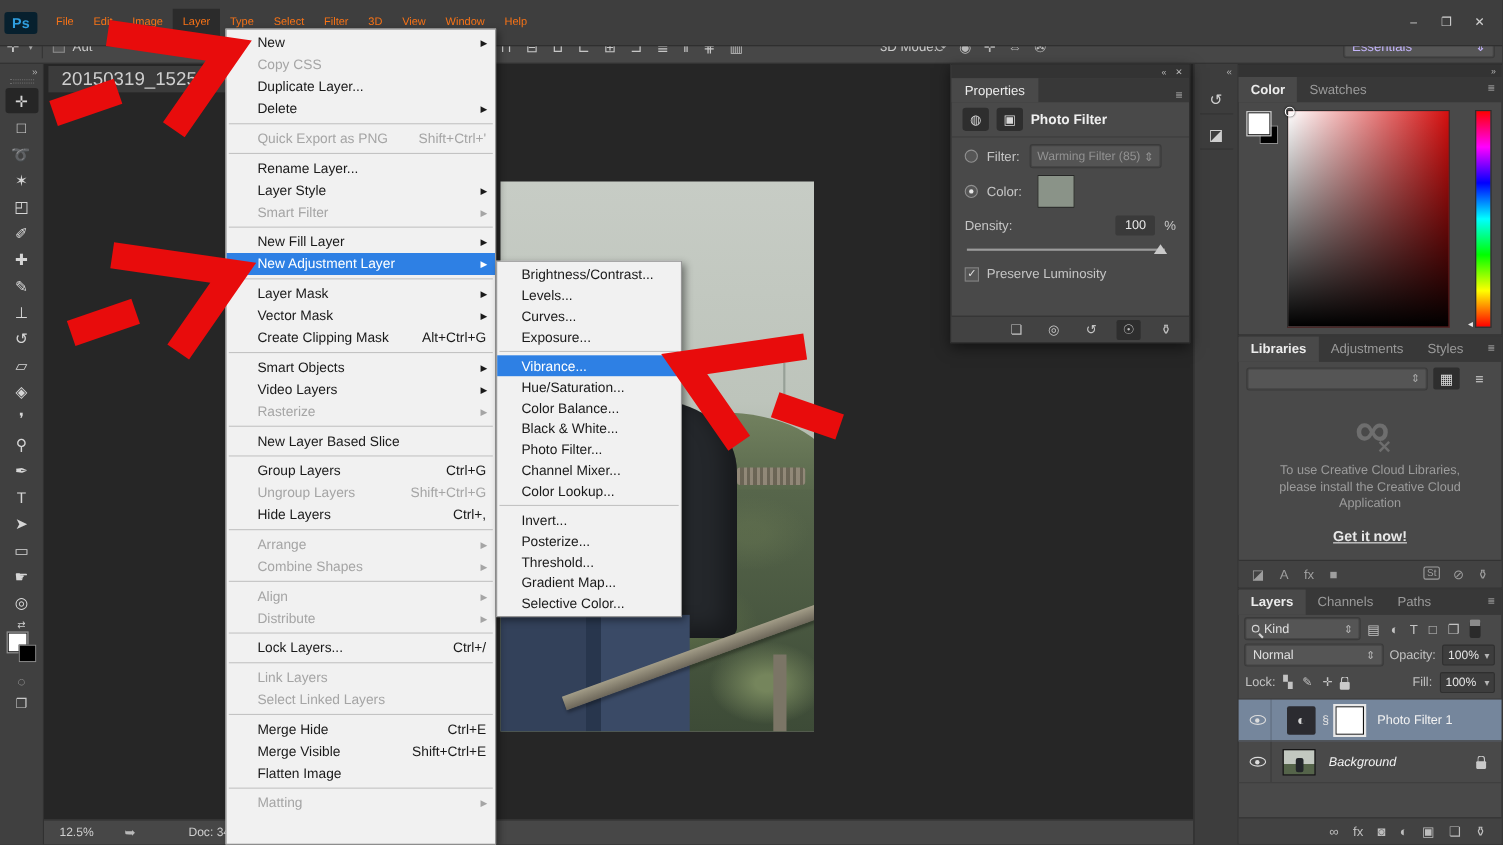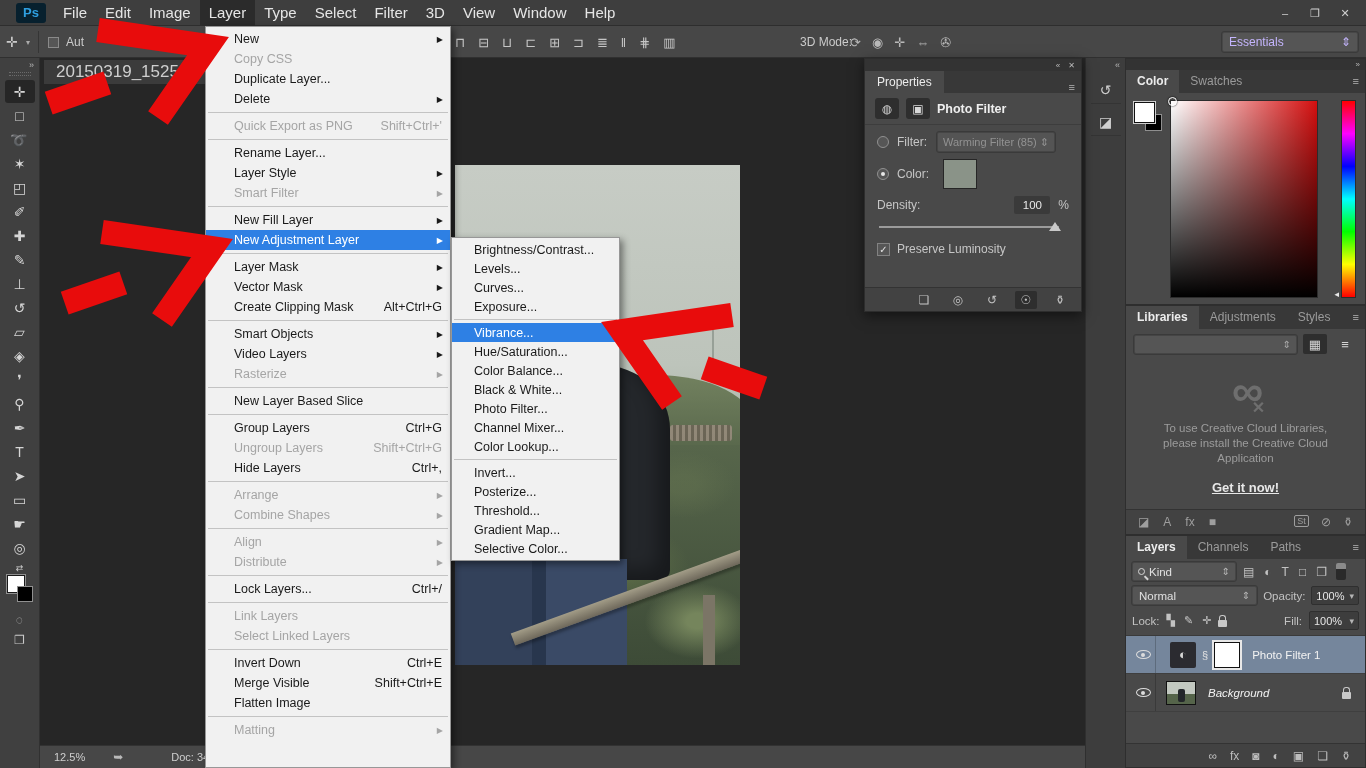--- a/index.html
+++ b/index.html
@@ -1,24 +1,24 @@
 <!DOCTYPE html>
 <html><head>
 <meta charset="utf-8">
 <style>
   * { margin:0; padding:0; box-sizing:border-box; }
   html,body { width:1366px; height:768px; overflow:hidden; }
   body { font-family:"Liberation Sans", sans-serif; background:#3c3c3c; position:relative; }
   #root { position:absolute; inset:0; width:1366px; height:768px; background:#3c3c3c; overflow:hidden; }
 
   
-  .menubar { position:absolute; left:0; top:0; width:1366px; height:26px; background:#3e3e3e; display:flex; align-items:center; z-index:10; border-bottom:1px solid #2e2e2e;padding-left:12px; }
+  .menubar { position:absolute; left:0; top:0; width:1366px; height:42px; background:#3e3e3e; display:flex; align-items:center; z-index:10; border-bottom:1px solid #2e2e2e; }
   .ps-logo { margin:3px 8px 3px 4px; padding:0 7px; height:20px; line-height:20px; background:#07202e; color:#2f9fe0; font-weight:bold; font-size:13px; border-radius:3px; }
   .mb-items { display:flex; height:26px; }
-  .mb-item { padding:0 9px; line-height:26px; font-size:15px; color:#e5e5e5; cursor:default; }
+  .mb-item { padding:0 9px; line-height:26px; font-size:10px; color:#f97316; cursor:default; }
   .mb-item.active { background:#2b2b2b; }
   .mb-spacer { flex:1; }
   .win-controls { display:flex; gap:4px; margin-right:8px; }
   .win-btn { width:26px; height:18px; text-align:center; line-height:18px; color:#cfcfcf; font-size:11px; }
 
   
   .optionsbar { position:absolute; left:0; top:26px; width:1366px; height:32px; background:#474747; border-bottom:1px solid #303030; z-index:5; }
   .ob-abs { position:absolute; top:0; height:32px; display:flex; align-items:center; color:#cbcbcb; }
   .ob-toolicon { left:6px; font-size:14px; }
   .ob-caret { left:26px; font-size:8px; color:#aaa; }
@@ -788,21 +788,21 @@
       </div>
 
       <div class="mi disabled">
         <span class="mi-label">Select Linked Layers</span>
         <span class="mi-short"></span>
 
       </div>
       <div class="mdiv show"></div>
 
       <div class="mi">
-        <span class="mi-label">Invert Down</span>
+        <span class="mi-label">Merge Hide</span>
         <span class="mi-short">Ctrl+E</span>
 
       </div>
 
       <div class="mi">
         <span class="mi-label">Merge Visible</span>
         <span class="mi-short">Shift+Ctrl+E</span>
 
       </div>
 

